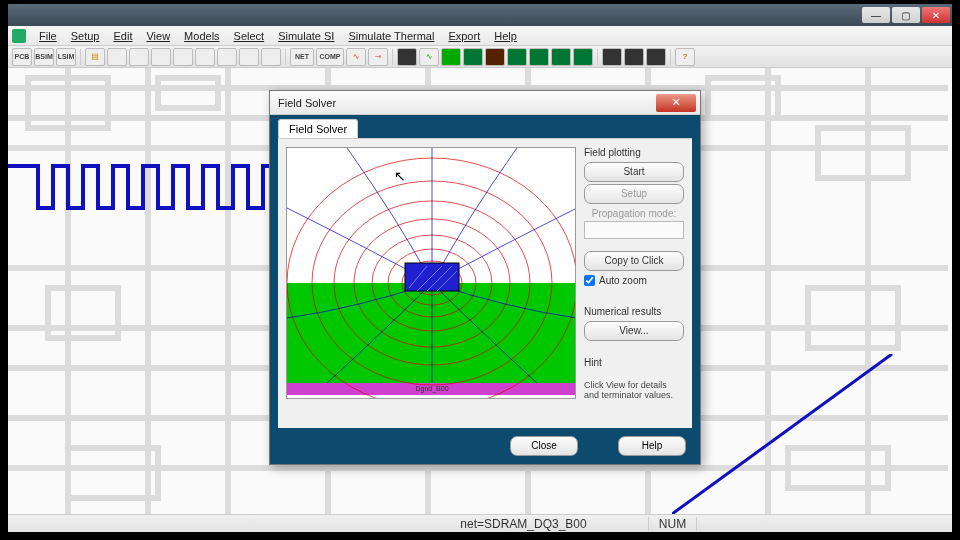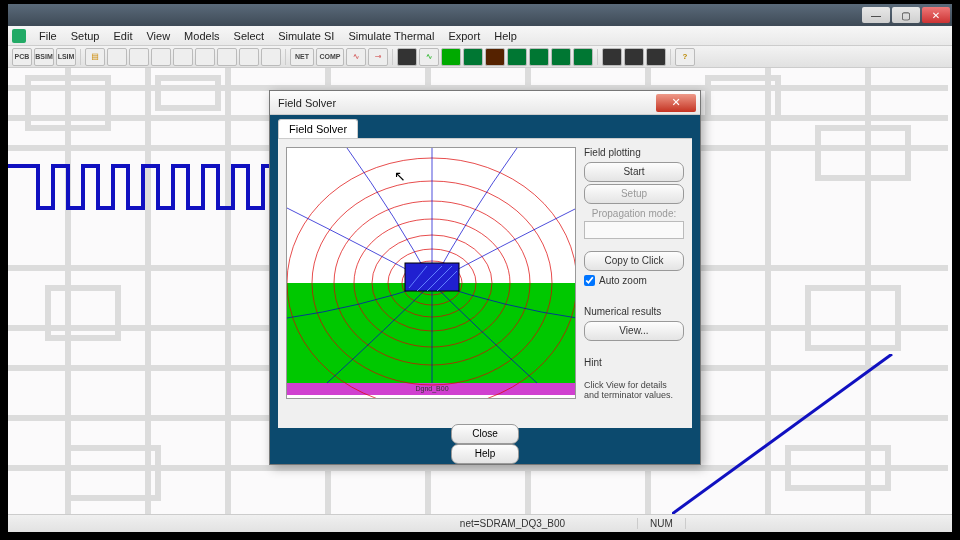--- a/index.html
+++ b/index.html
@@ -8,30 +8,30 @@
 
 .main-window { position: absolute; left: 8px; top: 4px; width: 944px; height: 528px; background: #fff; display: flex; flex-direction: column; box-shadow: 0 0 8px rgba(0,0,0,.5); }
 .titlebar { height: 22px; background: linear-gradient(#5a6a7a,#3e4a56); display: flex; align-items: center; color: #fff; font-size: 11px; padding-left: 6px; }
 .titlebar .spacer { flex: 1; }
 .winbtn { width: 28px; height: 16px; margin-right: 2px; border-radius: 2px; display: flex; align-items: center; justify-content: center; font-size: 10px; color: #222; }
 .winbtn.min,.winbtn.max { background: linear-gradient(#e8e8e8,#cfcfcf); }
 .winbtn.close { background: linear-gradient(#e77,#c33); color: #fff; }
 
 .menubar { height: 20px; background: linear-gradient(#f7f7f7,#e9e9e9); border-bottom: 1px solid #ccc; display: flex; align-items: center; font-size: 11px; color: #222; padding-left: 4px; }
 .menubar .icon-app { width: 14px; height: 14px; background: #2a6; border-radius: 2px; margin-right: 6px; }
-.menubar span { padding: 0 7px; cursor: default; }
+.menubar span { padding: 0 7px; cursor: default; text-decoration: underline; }
 
 .toolbar { height: 22px; background: linear-gradient(#f3f3f3,#e1e1e1); border-bottom: 1px solid #ccc; display: flex; align-items: center; gap: 2px; padding: 0 4px; font-size: 8px; }
 .tbbtn { width: 20px; height: 18px; border: 1px solid #bbb; border-radius: 2px; display: flex; align-items: center; justify-content: center; background: #eee; }
 .tbtxt { font-size: 7px; font-weight: bold; color: #444; }
 .sep { width: 1px; height: 16px; background: #ccc; margin: 0 2px; }
 
 .canvas { flex: 1; background: #fbfafb; position: relative; overflow: hidden; }
 
-.statusbar { height: 18px; background: linear-gradient(#f0f0f0,#e2e2e2); border-top: 1px solid #ccc; display: flex; align-items: center; font-size: 10px; color: #333; }
+.statusbar { height: 18px; background: linear-gradient(#f0f0f0,#e2e2e2); border-top: 1px solid #ccc; display: flex; align-items: center; font-size: 12px; color: #333; padding-left: 11px; }
 .statusbar .cell { border-right: 1px solid #ccc; padding: 0 8px; }
 
 
 .dialog { position: absolute; left: 269px; top: 90px; width: 432px; height: 375px; background: #0c4a6e; border: 1px solid #777; box-shadow: 3px 3px 10px rgba(0,0,0,.3); display: flex; flex-direction: column; }
 .dlg-title { height: 24px; background: linear-gradient(#fdfdfd,#e8e8e8); border-bottom: 1px solid #ccc; display: flex; align-items: center; font-size: 11px; padding-left: 8px; color: #222; }
 .dlg-title .spacer { flex: 1; }
 .dlg-close { width: 40px; height: 18px; background: linear-gradient(#e98,#c43322); color: #fff; display: flex; align-items: center; justify-content: center; font-size: 11px; border-radius: 2px; margin-right: 4px; }
 
 .tab-strip { display: flex; padding: 4px 8px 0 8px; font-size: 11px; }
 .tab { padding: 3px 10px; background: #fff; border: 1px solid #ccc; border-bottom: none; border-radius: 3px 3px 0 0; }
@@ -40,21 +40,21 @@
 .plot-area { width: 290px; height: 252px; background: #fff; border: 1px solid #999; position: relative; overflow: hidden; }
 .controls { flex: 1; font-size: 10px; color: #333; }
 .group-lbl { font-size: 10px; margin-bottom: 4px; }
 .btn { display: block; width: 100px; height: 20px; margin: 2px auto; background: linear-gradient(#fdfdfd,#e4e4e4); border: 1px solid #999; border-radius: 7px; font-size: 10px; text-align: center; line-height: 18px; }
 .btn.disabled { color: #999; }
 .combo { width: 100px; height: 18px; border: 1px solid #bbb; background: #fafafa; margin: 2px auto; }
 .chk { display: flex; align-items: center; gap: 4px; margin-top: 4px; }
 .chk input { width: 11px; height: 11px; }
 .hint-txt { font-size: 9px; color: #444; margin-top: 12px; }
 
-.dlg-footer { height: 36px; display: flex; align-items: center; justify-content: flex-end; padding: 0 14px; flex-direction: column; }
+.dlg-footer { height: 36px; display: flex; align-items: center; justify-content: flex-end; gap: 40px; padding: 0 14px; }
 .dlg-footer .btn { width: 68px; margin: 0; }
 
 
 .squiggle { position: absolute; stroke: #1010c0; stroke-width: 4; fill: none; }
 .diag { position: absolute; stroke: #1010c0; stroke-width: 3; fill: none; }
 
 .cursor { position: absolute; left: 394px; top: 168px; font-size: 14px; color: #000; pointer-events: none; }
 </style>
 </head>
 <body>

